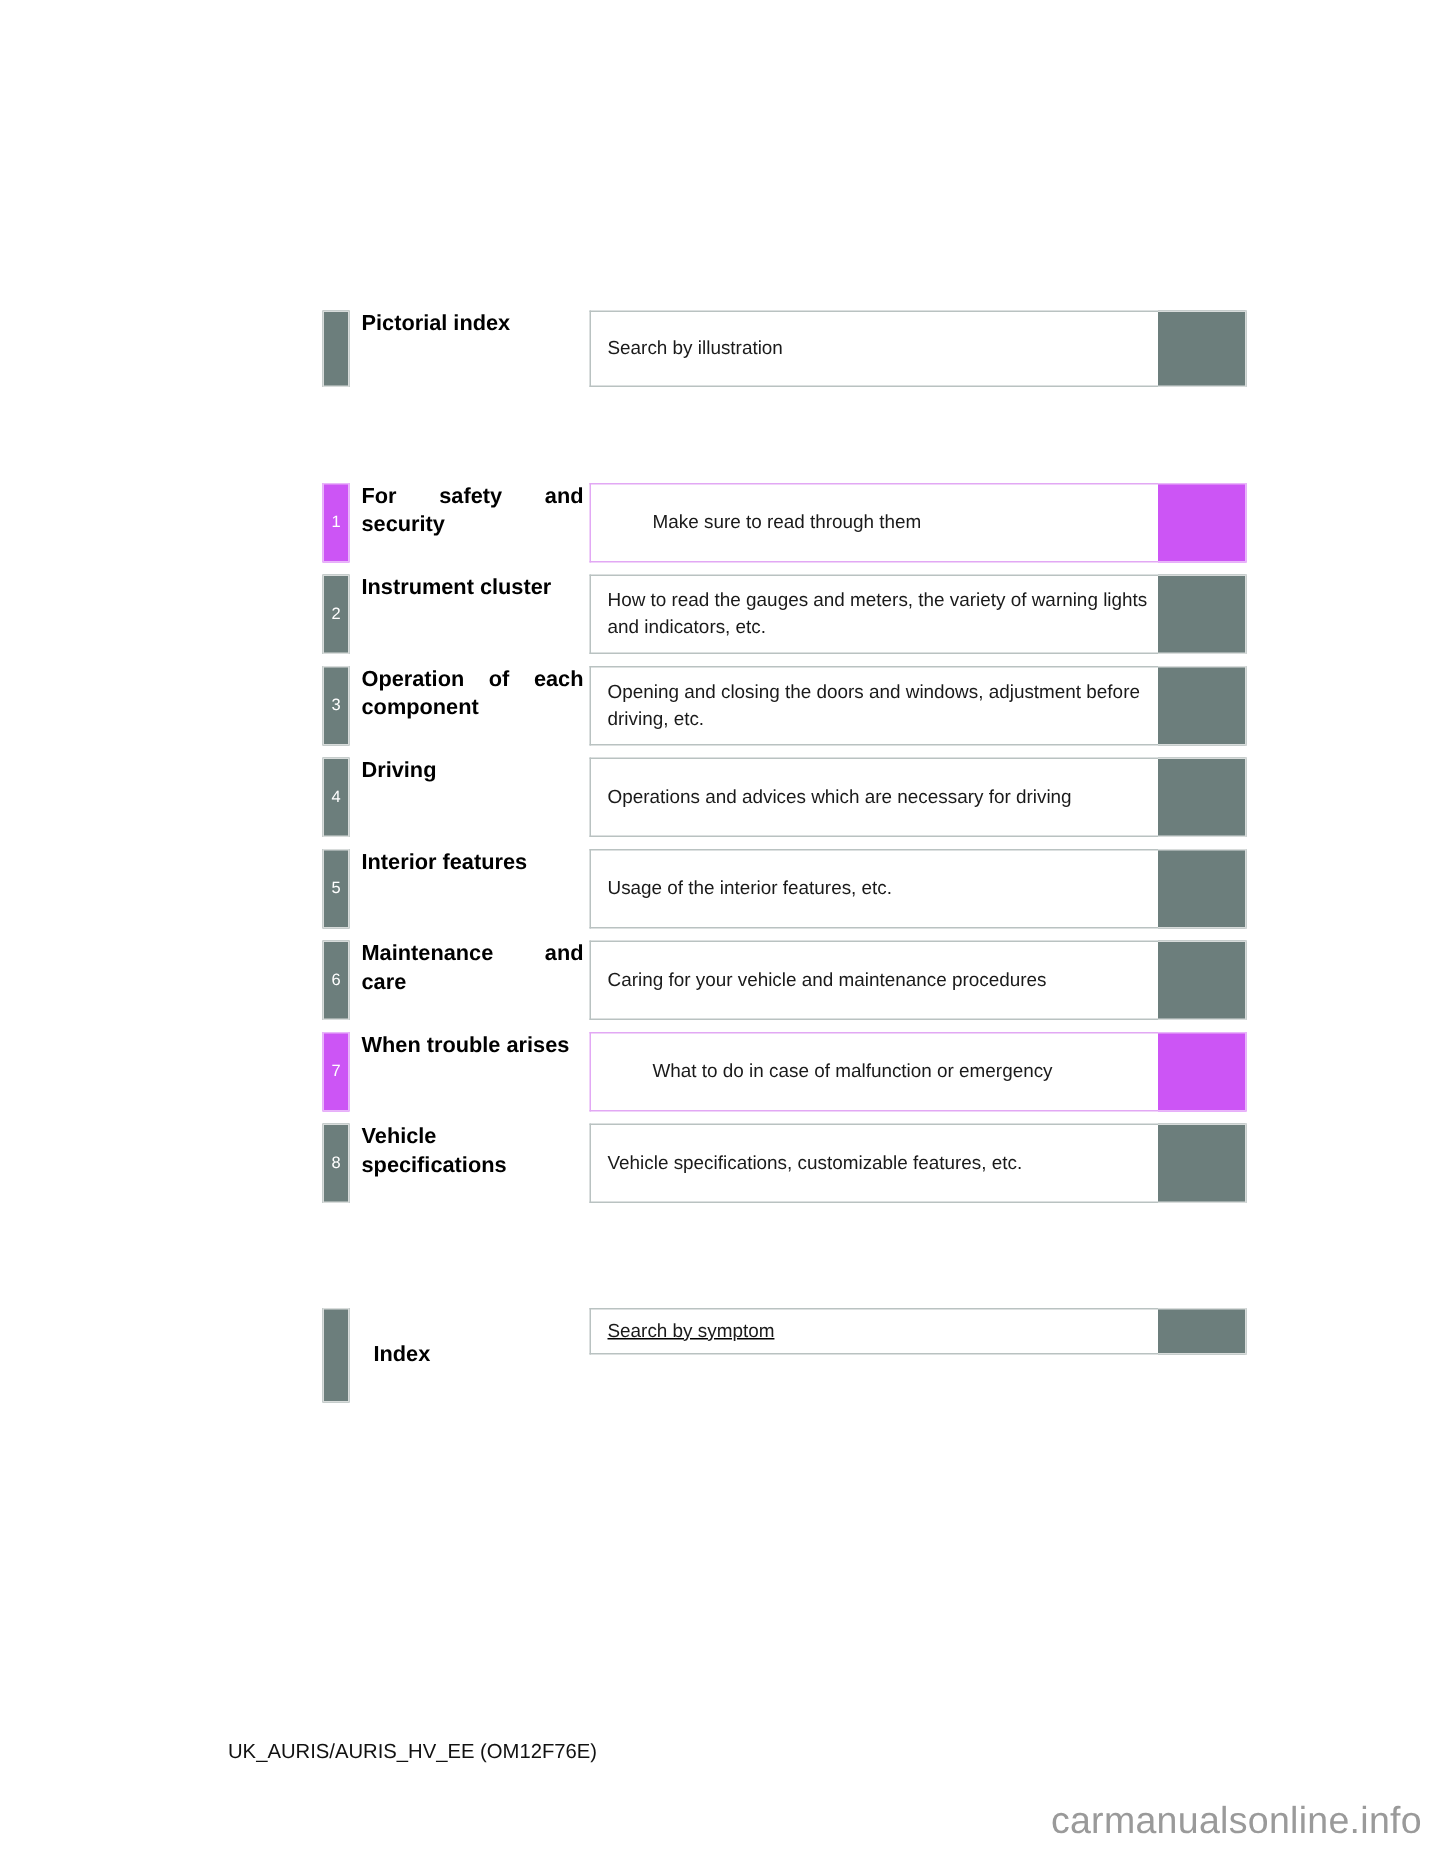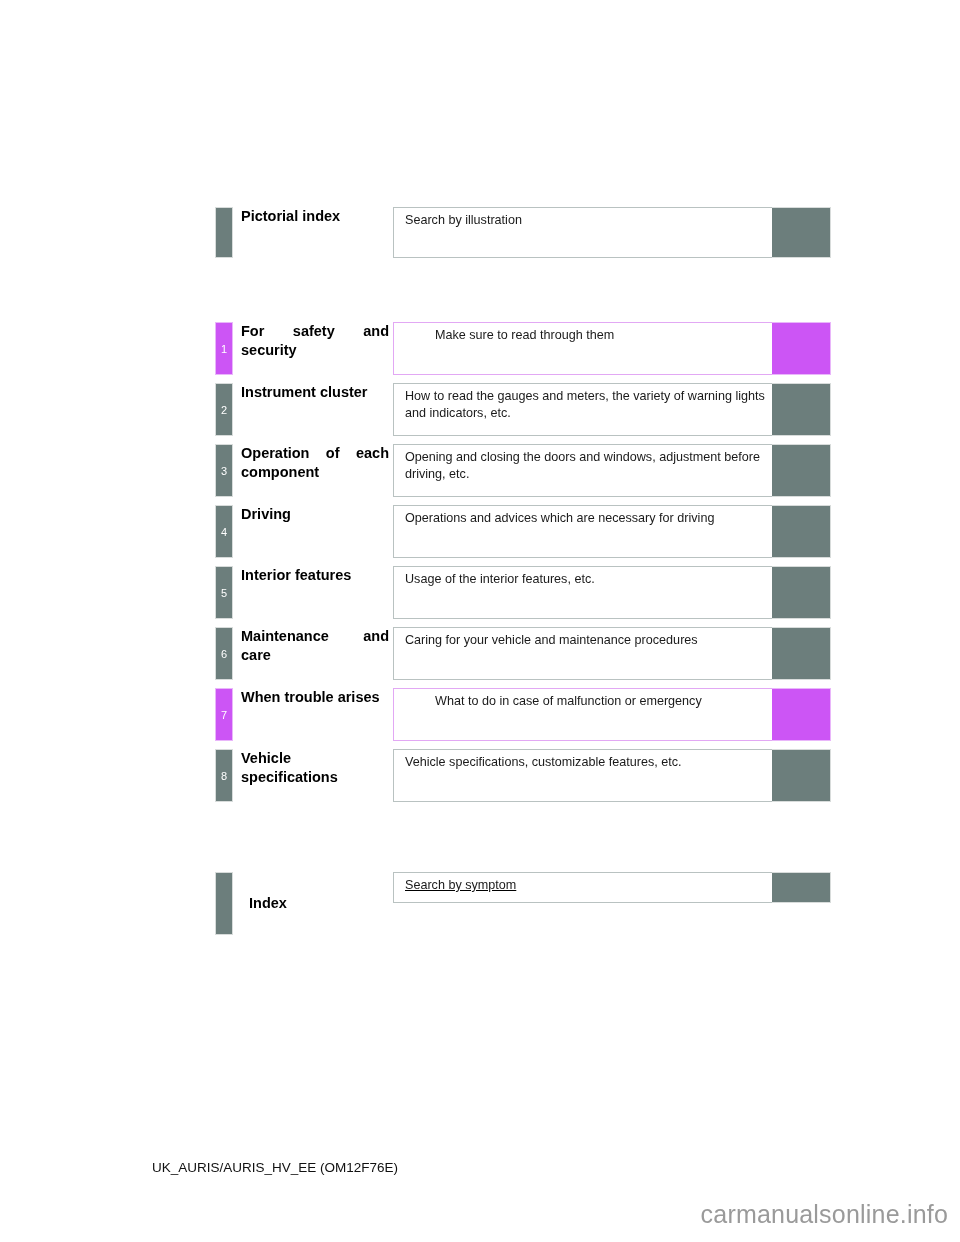--- a/index.html
+++ b/index.html
@@ -86,21 +86,21 @@
     align-items: stretch;
     min-width: 0;
   }
   .desc {
     flex: 1 1 auto;
     box-sizing: border-box;
     border: 1px solid #b9c2c1;
     border-right: none;
     background: #ffffff;
     display: flex;
-    align-items: flex-start;
+    align-items: center;
     padding: 4px 0 4px 11px;
     min-width: 0;
   }
   .desc.accent {
     border-color: #e2a8f4;
     padding-left: 41px;
   }
   .desc-text {
     font-size: 12.6px;
     line-height: 1.38;

